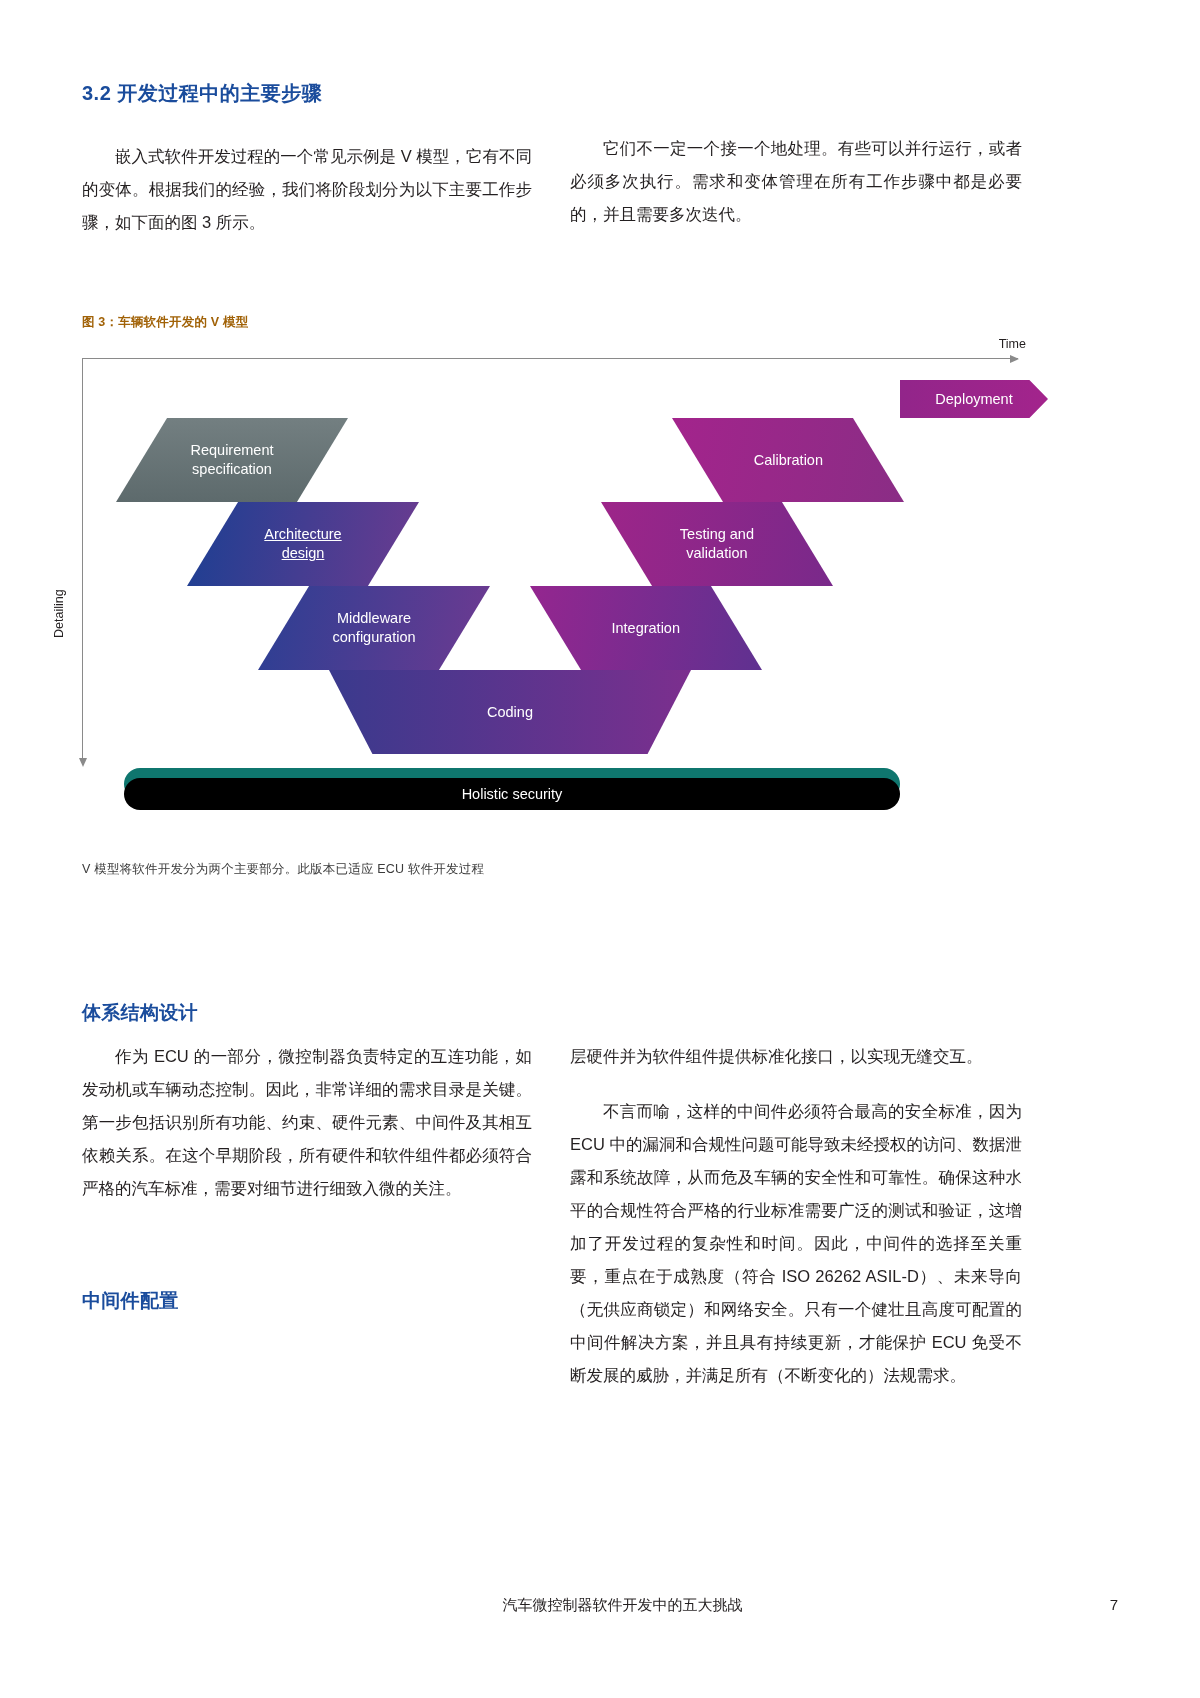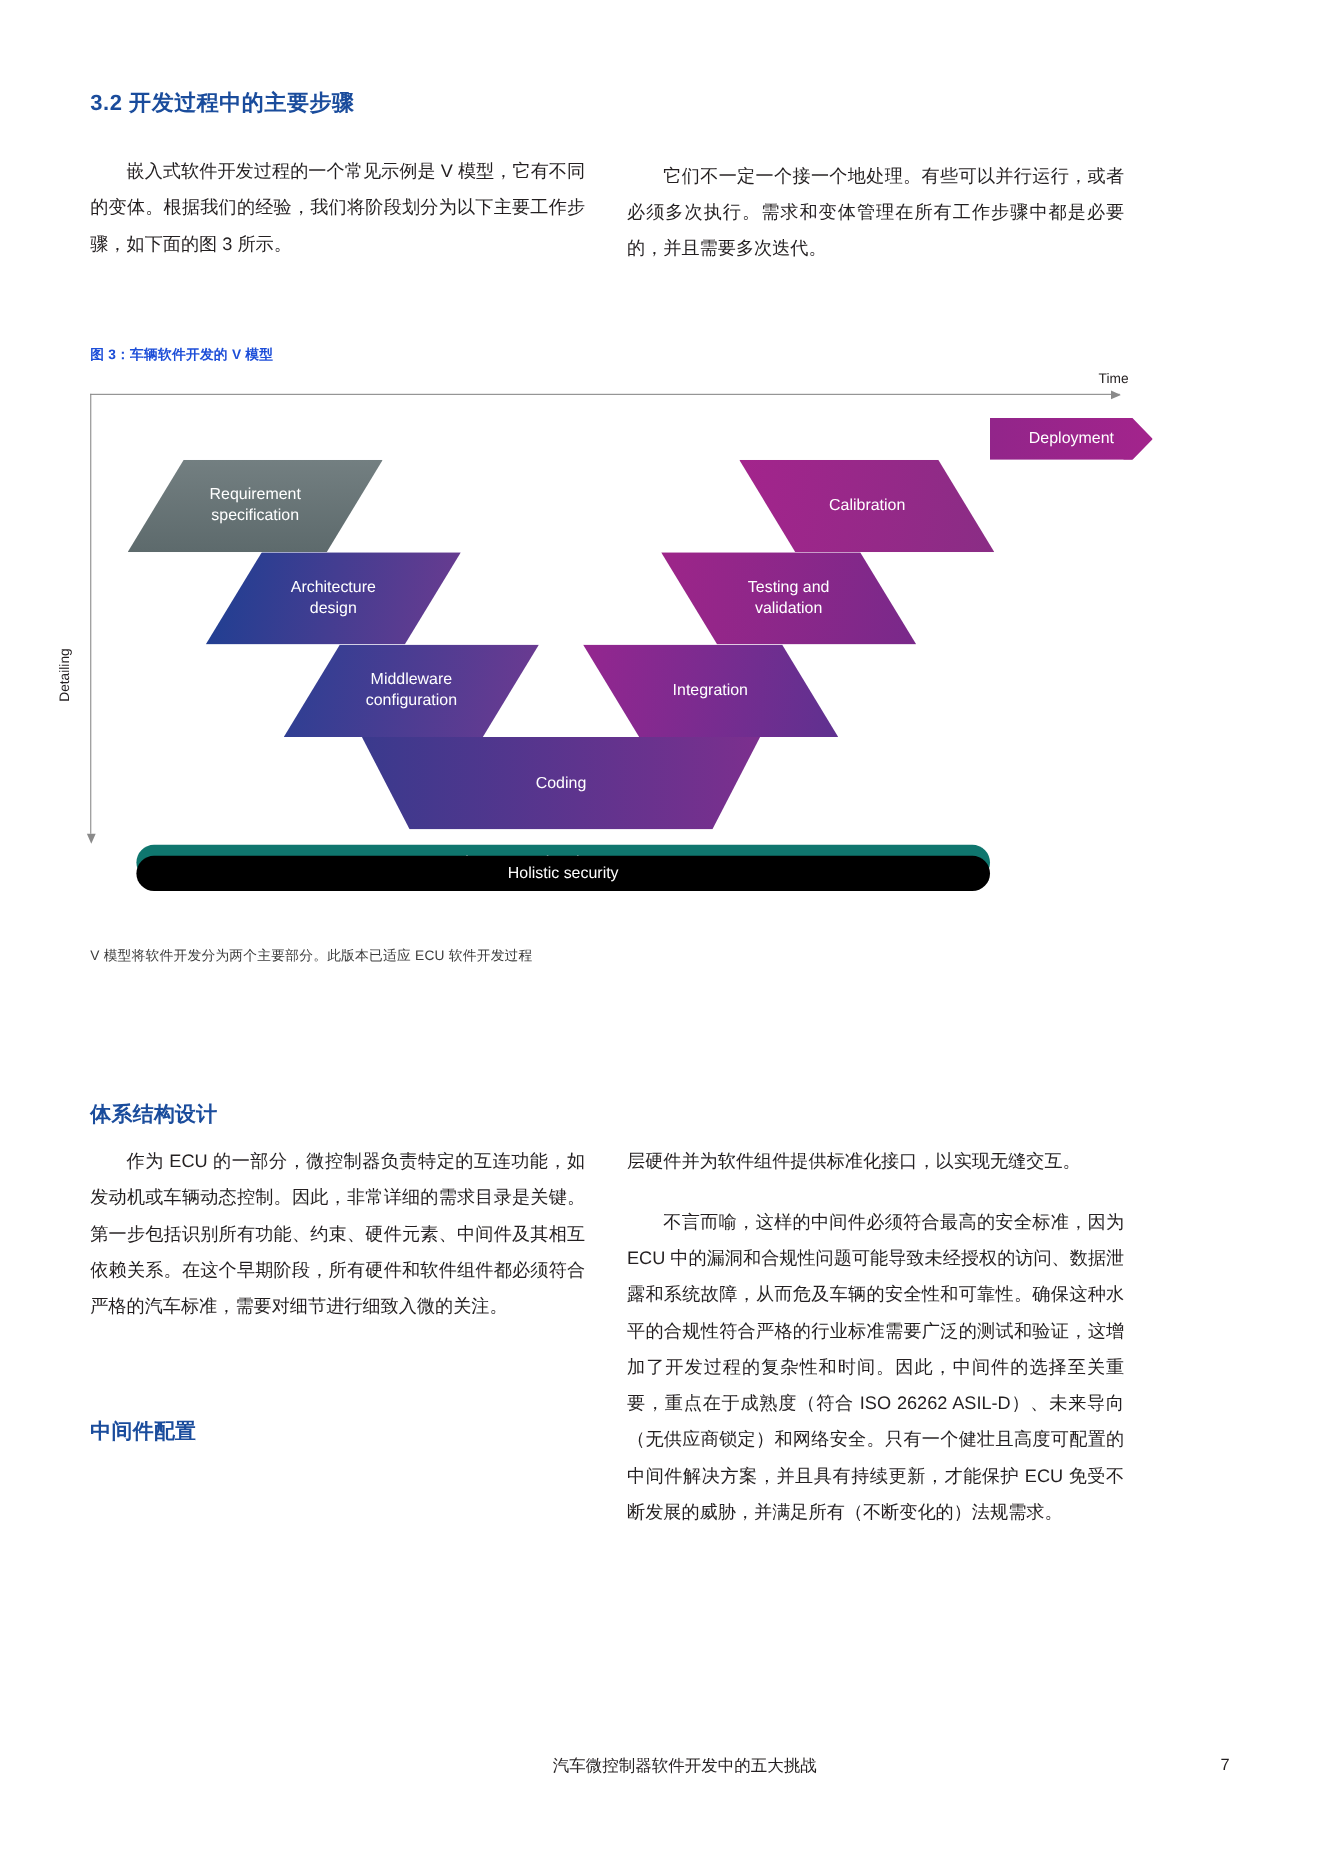--- a/index.html
+++ b/index.html
@@ -23,26 +23,26 @@
     font-size:19px;font-weight:bold;color:#1a4c9c;
     letter-spacing:.3px;
   }
 
   
   .col{position:absolute;font-size:16.5px;line-height:33px;color:#231f20;text-align:justify;}
   .col p{margin:0 0 22px 0;text-indent:2em;}
   .col p.noind{text-indent:0;}
 
   #intro-left{left:82px;top:140px;width:450px;}
-  #intro-right{left:570px;top:144px;width:452px;}
+  #intro-right{left:570px;top:132px;width:452px;}
 
   
   .fig-caption-top{
     position:absolute;left:82px;top:314px;
-    font-size:12.5px;color:#1d4ed8;font-weight:bold;letter-spacing:.2px;
+    font-size:12.5px;color:#a16207;font-weight:bold;letter-spacing:.2px;
   }
   .fig-caption-bottom{
     position:absolute;left:82px;top:861px;
     font-size:12.5px;color:#3b3b3b;letter-spacing:.2px;
   }
   #figure{
     position:absolute;left:76px;top:338px;width:960px;height:512px;
   }
   
   .axis-h{
@@ -141,21 +141,21 @@
     <div class="lbl-detailing">Detailing</div>
 
     <div class="phase parrow" style="left:824px;top:42px;width:148px;height:38px;background:linear-gradient(90deg,#92258a,#a3248c);">
       <span>Deployment</span>
     </div>
 
     <div class="phase pl" style="left:40px;top:80px;width:232px;height:84px;background:linear-gradient(180deg,#737f81,#5d6a6c);">
       <span>Requirement<br>specification</span>
     </div>
 
-    <div class="phase pl" style="left:111px;top:164px;width:232px;height:84px;background:linear-gradient(100deg,#1d3f92,#6b3b90);">
+    <div class="phase pl" style="left:111px;top:164px;width:232px;height:84px;background:linear-gradient(100deg,#1d3f92,#6b3b90);text-decoration:underline;">
       <span>Architecture<br>design</span>
     </div>
 
     <div class="phase pl" style="left:182px;top:248px;width:232px;height:84px;background:linear-gradient(100deg,#2c3f93,#6d3a91);">
       <span>Middleware<br>configuration</span>
     </div>
 
     <div class="phase pr" style="left:596px;top:80px;width:232px;height:84px;background:linear-gradient(80deg,#8a2d85,#a3248c);transform:scaleX(-1);">
       <span style="transform:scaleX(-1);">Calibration</span>
     </div>

